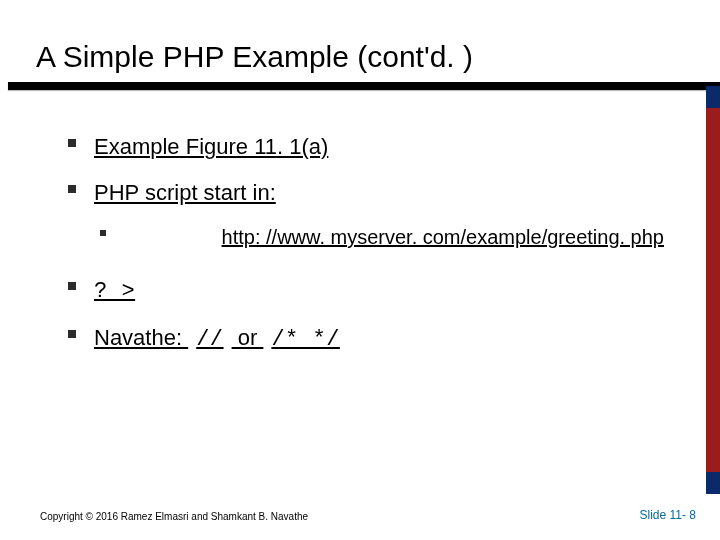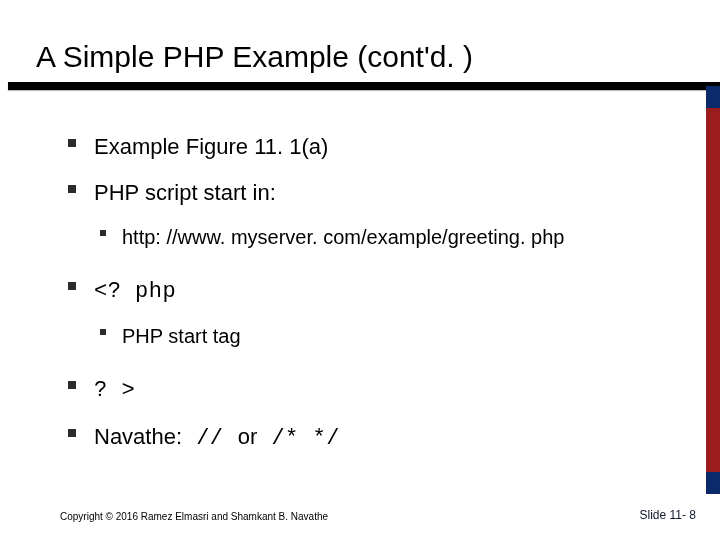--- a/index.html
+++ b/index.html
@@ -60,54 +60,54 @@
   .content {
     position: absolute;
     top: 110px;
     left: 48px;
     right: 40px;
     font-size: 22px;
     color: #000;
     line-height: 1.55;
   }
   ul { list-style: none; }
-  .lvl1 > li { position: relative; padding-left: 26px; margin-bottom: 4px; }
+  .lvl1 > li { position: relative; padding-left: 26px; margin-bottom: 4px; text-decoration: underline; }
   .lvl1 > li::before {
     content: "";
     position: absolute;
     left: 4px;
     top: 13px;
     width: 8px;
     height: 8px;
     background: #2b2b2b;
   }
   .lvl2 { margin-top: 4px; }
-  .lvl2 > li { position: relative; padding-left: 24px; font-size: 20px; }
+  .lvl2 > li { position: relative; padding-left: 24px; font-size: 20px; text-align: right; }
   .lvl2 > li::before {
     content: "";
     position: absolute;
     left: 6px;
     top: 12px;
     width: 6px;
     height: 6px;
     background: #2b2b2b;
   }
   .mono { font-family: "Courier New", Courier, monospace; letter-spacing: 0.5px; }
   .footer {
     position: absolute;
     bottom: 18px;
     left: 24px;
     right: 24px;
     display: flex;
     justify-content: space-between;
     align-items: flex-end;
     font-size: 10px;
   }
-  .copyright { color: #000; margin-left: 20px; }
-  .slidenum { color: #0f172a; font-size: 12px; font-weight: 400; }
+  .copyright { color: #000; }
+  .slidenum { color: #0369a1; font-size: 12px; font-weight: 400; }
 </style>
 </head>
 <body>
 
 <div class="slide">
 
   <div class="title">A Simple PHP Example (cont'd. )</div>
   <div class="underline"></div>
 
   <div class="side-stripe">
@@ -125,28 +125,20 @@
 
       <li>
         <span>PHP script start in:</span>
         <ul class="lvl2">
           <li>
             <span>http: //www. myserver. com/example/greeting. php</span>
           </li>
         </ul>
       </li>
 
-      <li>
-        <span class="mono">&lt;? php</span>
-        <ul class="lvl2">
-          <li>
-            <span>PHP start tag</span>
-          </li>
-        </ul>
-      </li>
 
       <li>
         <span class="mono">? &gt;</span>
       </li>
 
       <li>
         <span>Navathe: </span><span class="mono">//</span><span> or </span><span class="mono">/*  */</span>
       </li>
 
     </ul>

